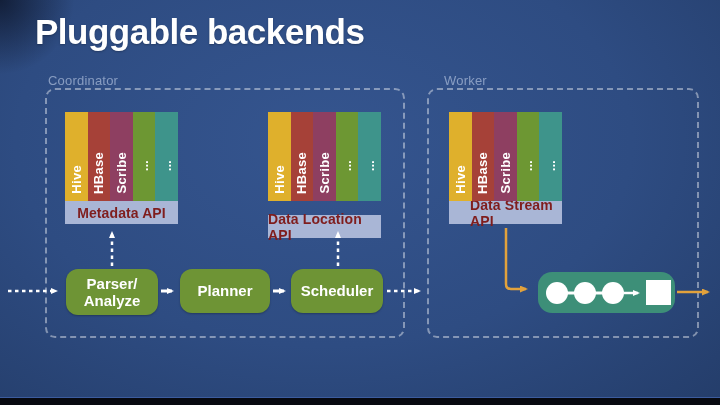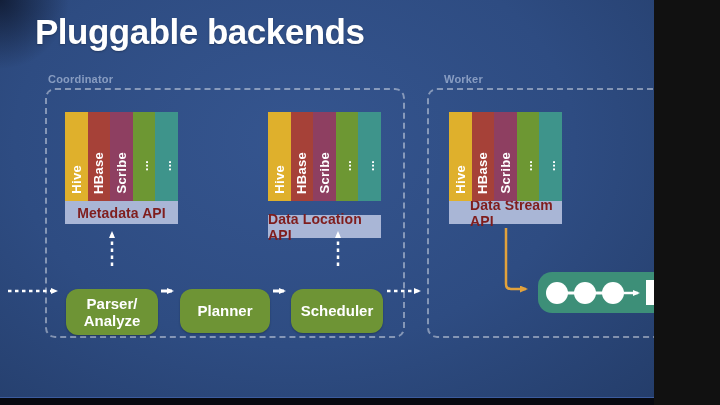--- a/index.html
+++ b/index.html
@@ -1,30 +1,30 @@
 <!DOCTYPE html>
 <html><head>
 <meta charset="utf-8">
 <style>
   html,body{margin:0;padding:0;background:#111;}
   .slide{
-    position:relative;width:654px;height:405px;overflow:hidden;
+    position:relative;width:720px;height:405px;overflow:hidden;
     font-family:"Liberation Sans","DejaVu Sans",sans-serif;
     background:
       radial-gradient(circle at 0% 0%, rgba(2,4,14,0.6) 0%, rgba(2,4,14,0) 9%),
       radial-gradient(ellipse at 45% 35%, #35558f 0%, #2e4c82 55%, #243d6a 100%);
   }
   .title{
     position:absolute;left:35px;top:12px;
     color:#fff;font-size:35px;font-weight:700;letter-spacing:-0.5px;
     text-shadow:0 1px 2px rgba(0,0,0,0.25);
   }
   .region-label{
     position:absolute;color:rgba(190,205,230,0.62);
-    font-size:11px;font-weight:700;letter-spacing:0.2px;
+    font-size:13px;font-weight:400;letter-spacing:0.2px;
   }
   .region-box{
     position:absolute;border:2px dashed rgba(255,255,255,0.42);
     border-radius:10px;
   }
   .stack{position:absolute;width:113px;display:flex;flex-direction:column;}
   .bars{display:flex;height:89px;}
   .bar{
     flex:1;position:relative;display:flex;align-items:flex-end;justify-content:center;
   }
@@ -37,21 +37,20 @@
   .api-label{
     height:23px;display:flex;align-items:center;justify-content:center;
     color:#7f1d1d;font-size:14px;font-weight:700;letter-spacing:0.1px;
   }
   .process-box{
     position:absolute;height:44px;border-radius:12px;
     display:flex;align-items:center;justify-content:center;
     color:#fff;font-size:15px;font-weight:700;text-align:center;
     white-space:pre-line;line-height:1.15;
     box-shadow:0 1px 2px rgba(0,0,0,0.25);
-    margin-top:20px;
   }
   .pipeline-box{
     position:absolute;left:538px;top:272px;width:137px;height:41px;border-radius:14px;
   }
   .overlay-svg{position:absolute;left:0;top:0;pointer-events:none;}
   .bottom-strip{
     position:absolute;left:0;bottom:0;width:720px;height:7px;
     background:#070910;border-top:1px solid #3c5c9e;
   }
 </style>

